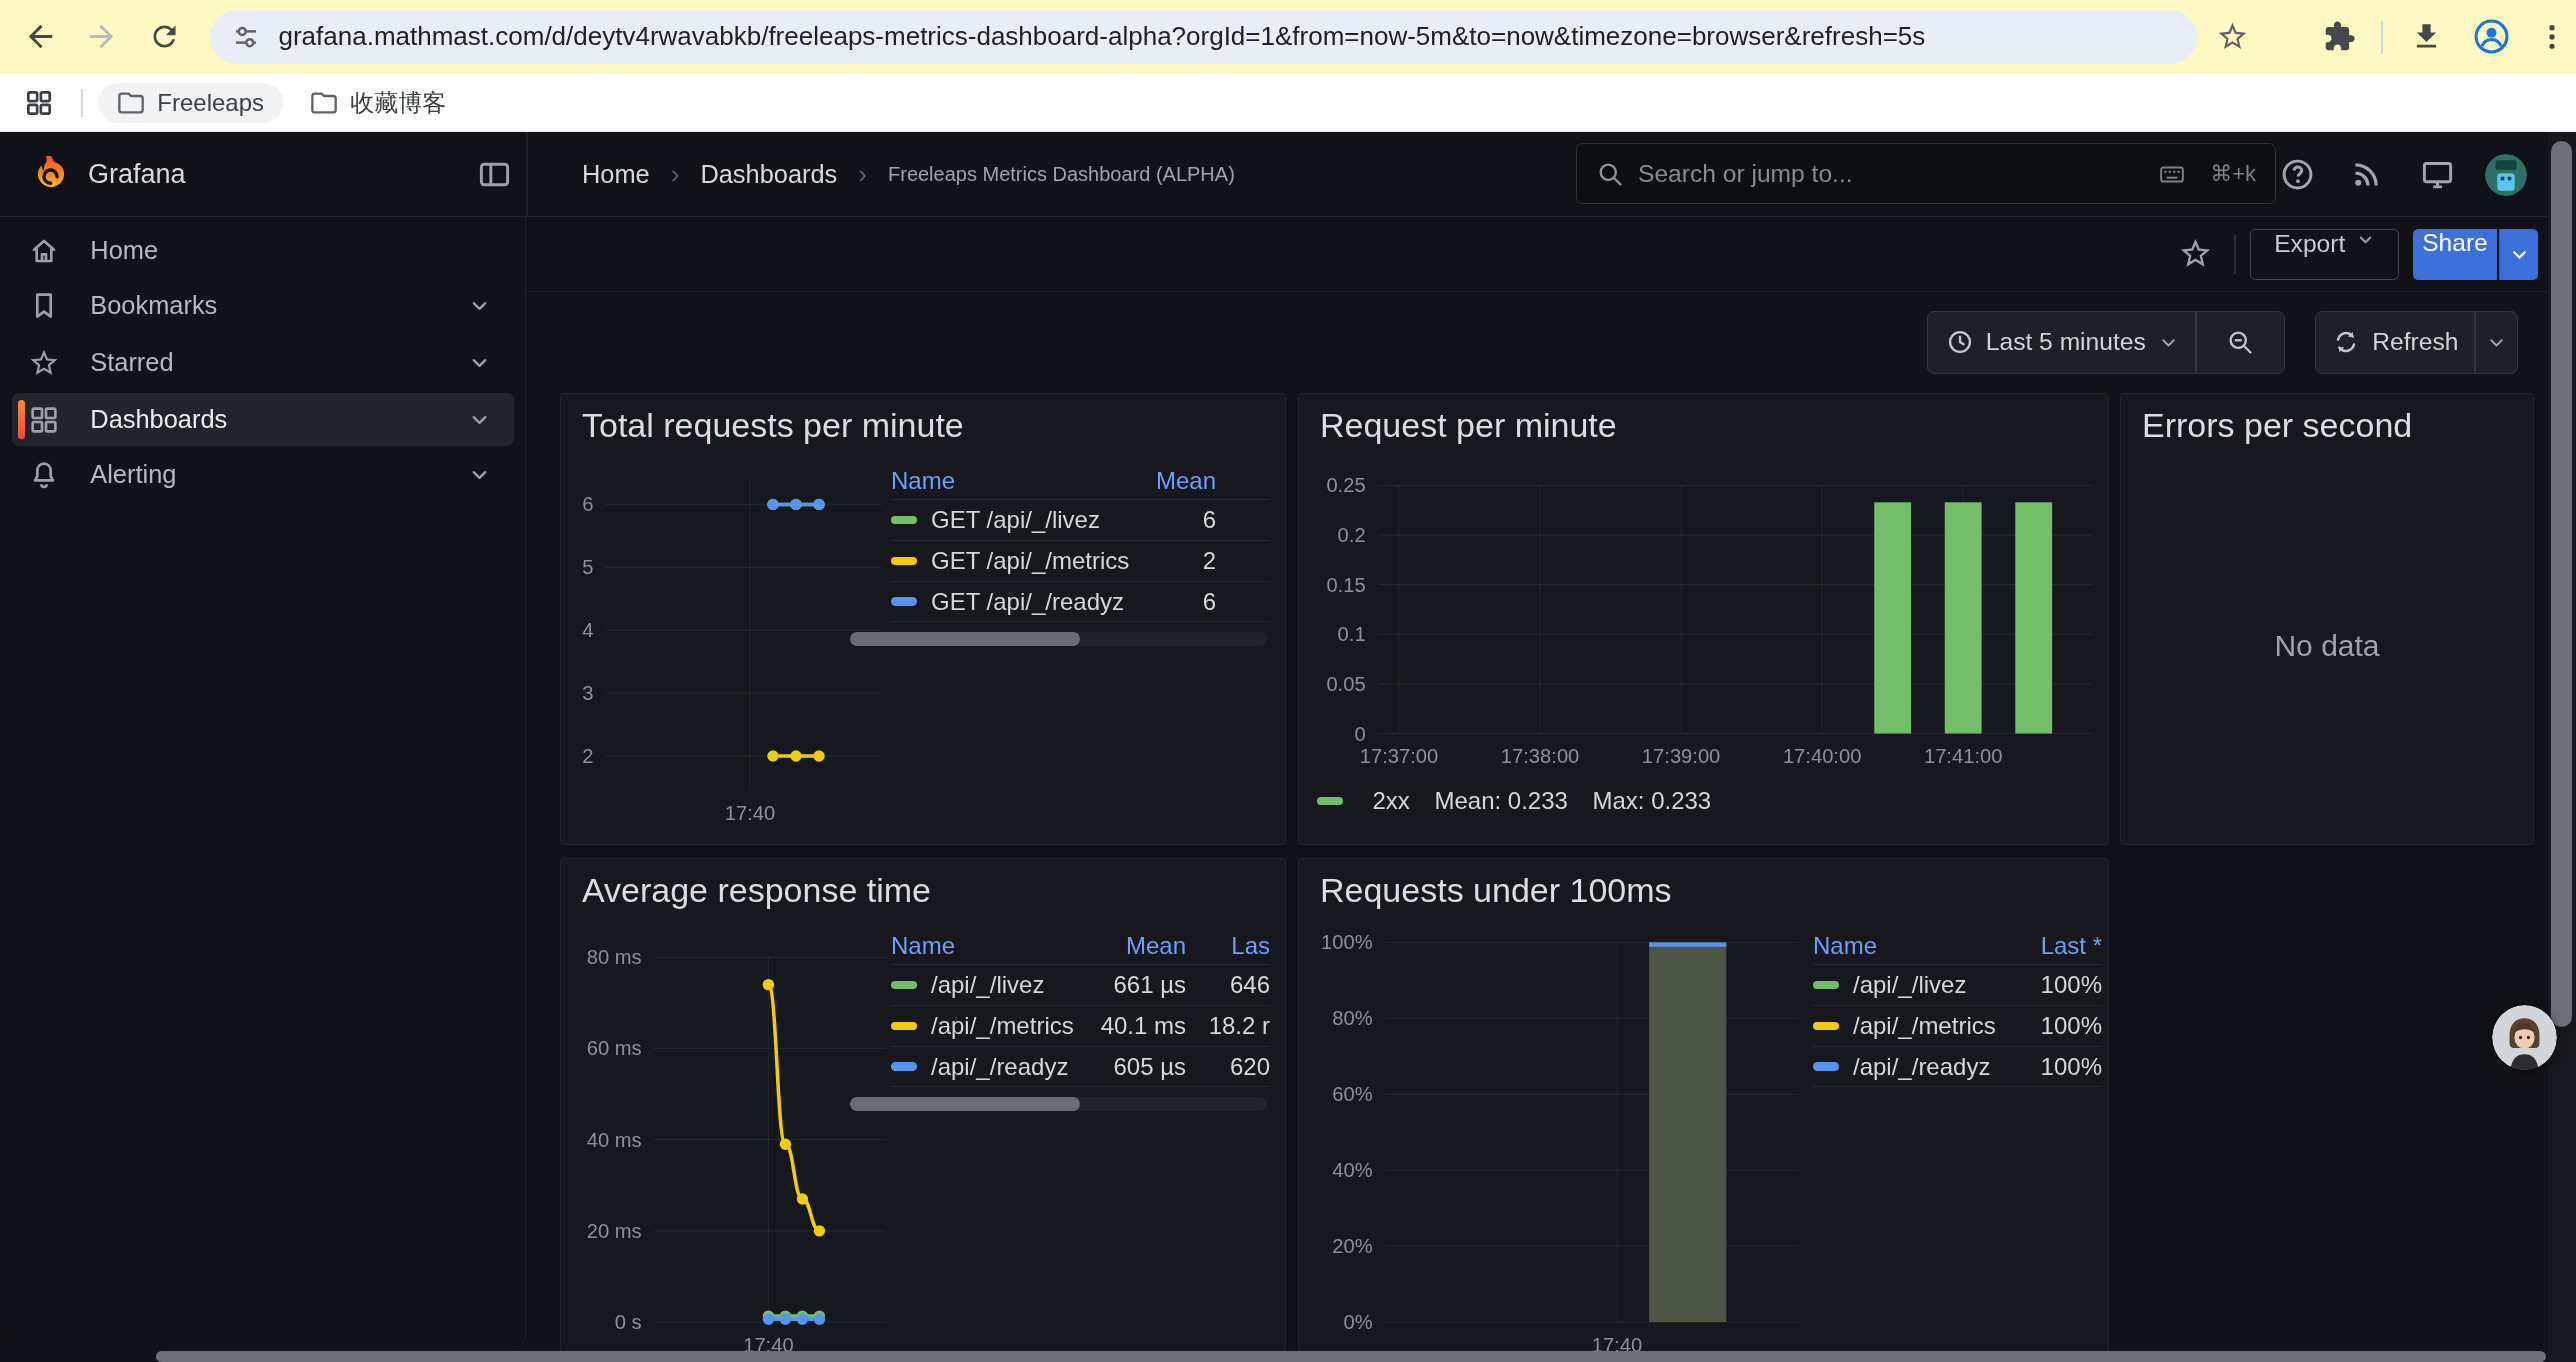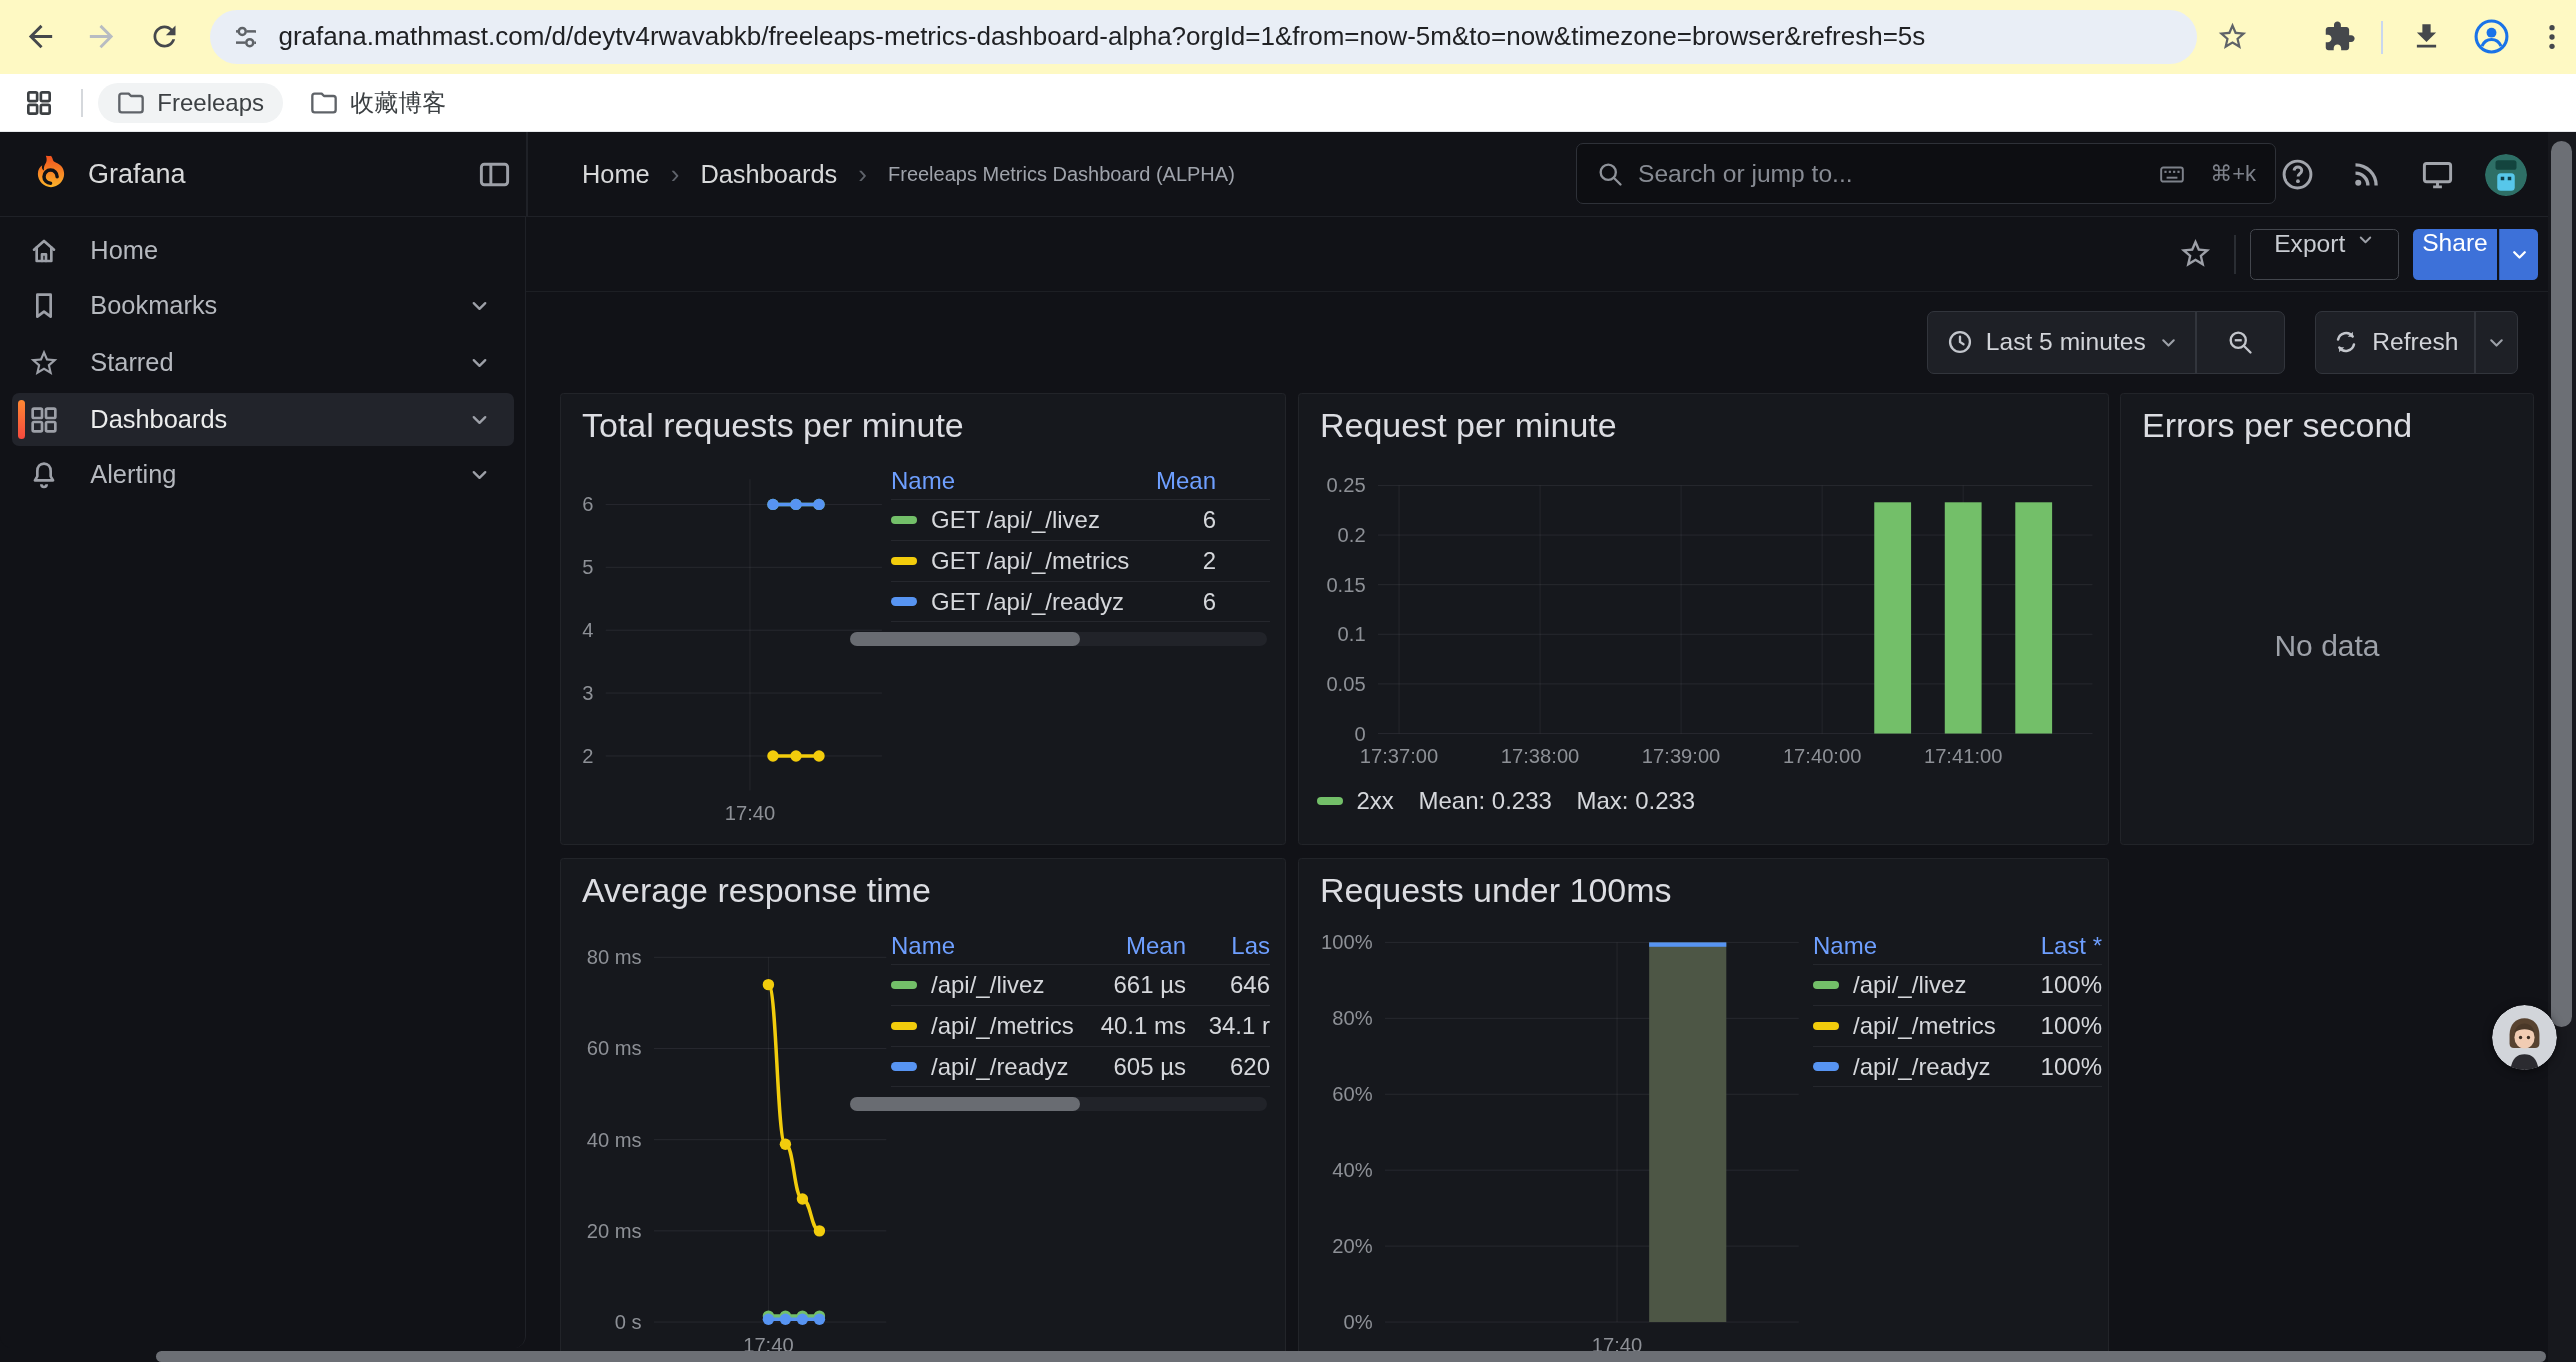--- a/index.html
+++ b/index.html
@@ -68,21 +68,21 @@
   .col-val { width:140px; text-align:right; padding-right:54px; white-space:nowrap; }
   .col-mean3 { width:112px; text-align:right; white-space:nowrap; }
   .col-last3 { width:84px; text-align:right; white-space:nowrap; overflow:hidden; }
   .col-last2 { width:96px; text-align:right; white-space:nowrap; }
   .pill { display:inline-block; width:26px; height:8.8px; border-radius:4.4px; margin-right:14px; flex:none; }
   .pill.g { background:#73bf69; } .pill.y { background:#f2cc0c; } .pill.b { background:#5794f2; }
   .lscroll { position:absolute; height:14px; background:#212329; border-radius:7px; }
   .lthumb { height:14px; background:#696c72; border-radius:7px; }
   .blegend { position:absolute; left:17.5px; top:393px; display:flex; align-items:center; font-size:24px; color:#d5d7db; }
   .bl-stat { margin-left:24.6px; white-space:nowrap; }
-  .blegend .sname { margin-left:0; white-space:nowrap; }
+  .blegend .sname { margin-left:16px; white-space:nowrap; }
 
   
   #vtrack { position:absolute; left:2548px; top:0; width:28px; height:1231px; background:#17181d; }
   #vthumb { position:absolute; left:2551px; top:8.8px; width:21px; height:886px; background:#6c6f75; border-radius:10.5px; }
   #hthumb { position:absolute; left:156px; top:1219px; width:2390px; height:11.4px; background:#6c6f75; border-radius:6.1px; }
   #floating-avatar { position:absolute; left:2492px; top:873px; width:65px; height:65px; border-radius:50%; z-index:50; box-shadow:0 1.8px 8.8px rgba(0,0,0,.5); overflow:hidden; }
 </style>
 </head>
 <body>
 
@@ -515,21 +515,21 @@
           </span>
         <span class="col-mean3">661 µs</span>
         <span class="col-last3">646</span>
       </div>
       <div class="lrow">
         <span class="col-name">
             <i class="pill y"></i>
             <span>/api/_/metrics</span>
           </span>
         <span class="col-mean3">40.1 ms</span>
-        <span class="col-last3">34.1 r</span>
+        <span class="col-last3">18.2 r</span>
       </div>
       <div class="lrow">
         <span class="col-name">
             <i class="pill b"></i>
             <span>/api/_/readyz</span>
           </span>
         <span class="col-mean3">605 µs</span>
         <span class="col-last3">620</span>
       </div>
     </div>

